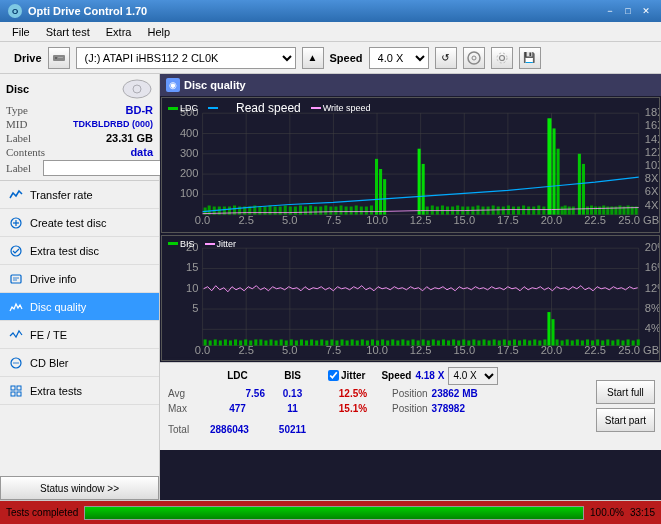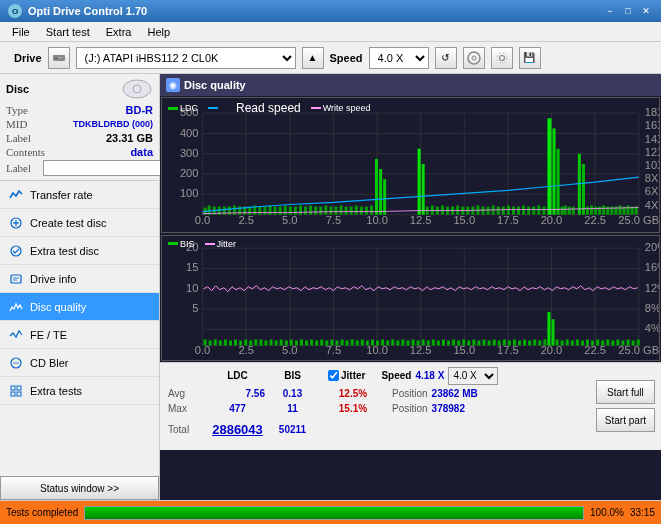--- a/index.html
+++ b/index.html
@@ -42,21 +42,21 @@
     .label-input { flex: 1; height: 16px; border: 1px solid #999; background: white; font-size: 10px; padding: 0 2px; }
     .label-btn { width: 16px; height: 16px; border: 1px solid #999; background: linear-gradient(to bottom,#fff,#ddd); cursor: pointer; font-size: 9px; display: flex; align-items: center; justify-content: center; }
 
     
     .nav-btn { height: 28px; display: flex; align-items: center; gap: 6px; padding: 0 8px; cursor: pointer; border: none; background: transparent; text-align: left; font-size: 11px; color: #000; border-bottom: 1px solid #ddd; width: 100%; }
     .nav-btn.active { background: #3399ff; color: white; }
     .nav-btn-icon { width: 16px; height: 16px; display: flex; align-items: center; justify-content: center; flex-shrink: 0; }
     .nav-btn-icon svg { width: 14px; height: 14px; }
 
     
-    .status-bar { height: 24px; background: #f97316; border-top: 1px solid #ccc; display: flex; align-items: center; gap: 6px; padding: 0 6px; }
+    .status-bar { height: 24px; background: #b91c1c; border-top: 1px solid #ccc; display: flex; align-items: center; gap: 6px; padding: 0 6px; }
     .status-text { font-size: 10px; color: #000; flex-shrink: 0; }
     .progress-bar-container { flex: 1; height: 14px; border: 1px solid #999; background: #e0e0e0; }
     .progress-bar-fill { height: 100%; background: linear-gradient(to bottom, #00cc00, #008800); }
     .status-time { font-size: 10px; color: #000; flex-shrink: 0; }
 
     
     .content { flex: 1; background: #1a1a2e; overflow: hidden; position: relative; }
     .start-btn { height: 24px; border: 1px solid #999; background: linear-gradient(to bottom, #fff, #e0e0e0); cursor: pointer; font-size: 10px; padding: 0 8px; white-space: nowrap; }
 
     .status-window-btn { width: 100%; height: 24px; border: 1px solid #999; background: linear-gradient(to bottom, #fff, #ddd); cursor: pointer; font-size: 10px; margin-top: 2px; }
@@ -589,21 +589,21 @@
           <div style="width:42px; font-size:10px; color:#555;">Max</div>
           <div style="width:55px; text-align:center; font-size:10px; color:#0000cc; font-weight:bold;">477</div>
           <div style="width:55px; text-align:center; font-size:10px; color:#0000cc; font-weight:bold;">11</div>
           <div style="margin-left:8px; width:50px; text-align:center; font-size:10px; color:#cc0000; font-weight:bold;">15.1%</div>
           <div style="margin-left:14px; font-size:10px; color:#555;">Position</div>
           <div style="margin-left:4px; font-size:10px; color:#0000cc; font-weight:bold;">378982</div>
         </div>
 
         <div style="display:flex; height:18px; align-items:center;">
           <div style="width:42px; font-size:10px; color:#555;">Total</div>
-          <div style="width:55px; text-align:center; font-size:13px; color:#0000cc; font-weight:bold;text-decoration:underline;">2886043</div>
+          <div style="width:55px; text-align:left; font-size:10px; color:#0000cc; font-weight:bold;">2886043</div>
           <div style="width:55px; text-align:center; font-size:10px; color:#0000cc; font-weight:bold;">50211</div>
         </div>
       </div>
 
       <div style="display:flex; flex-direction:column; gap:4px; padding:8px 6px; justify-content:center; flex-shrink:0;">
         <button class="start-btn">Start full</button>
         <button class="start-btn">Start part</button>
       </div>
     </div>
   </div>

